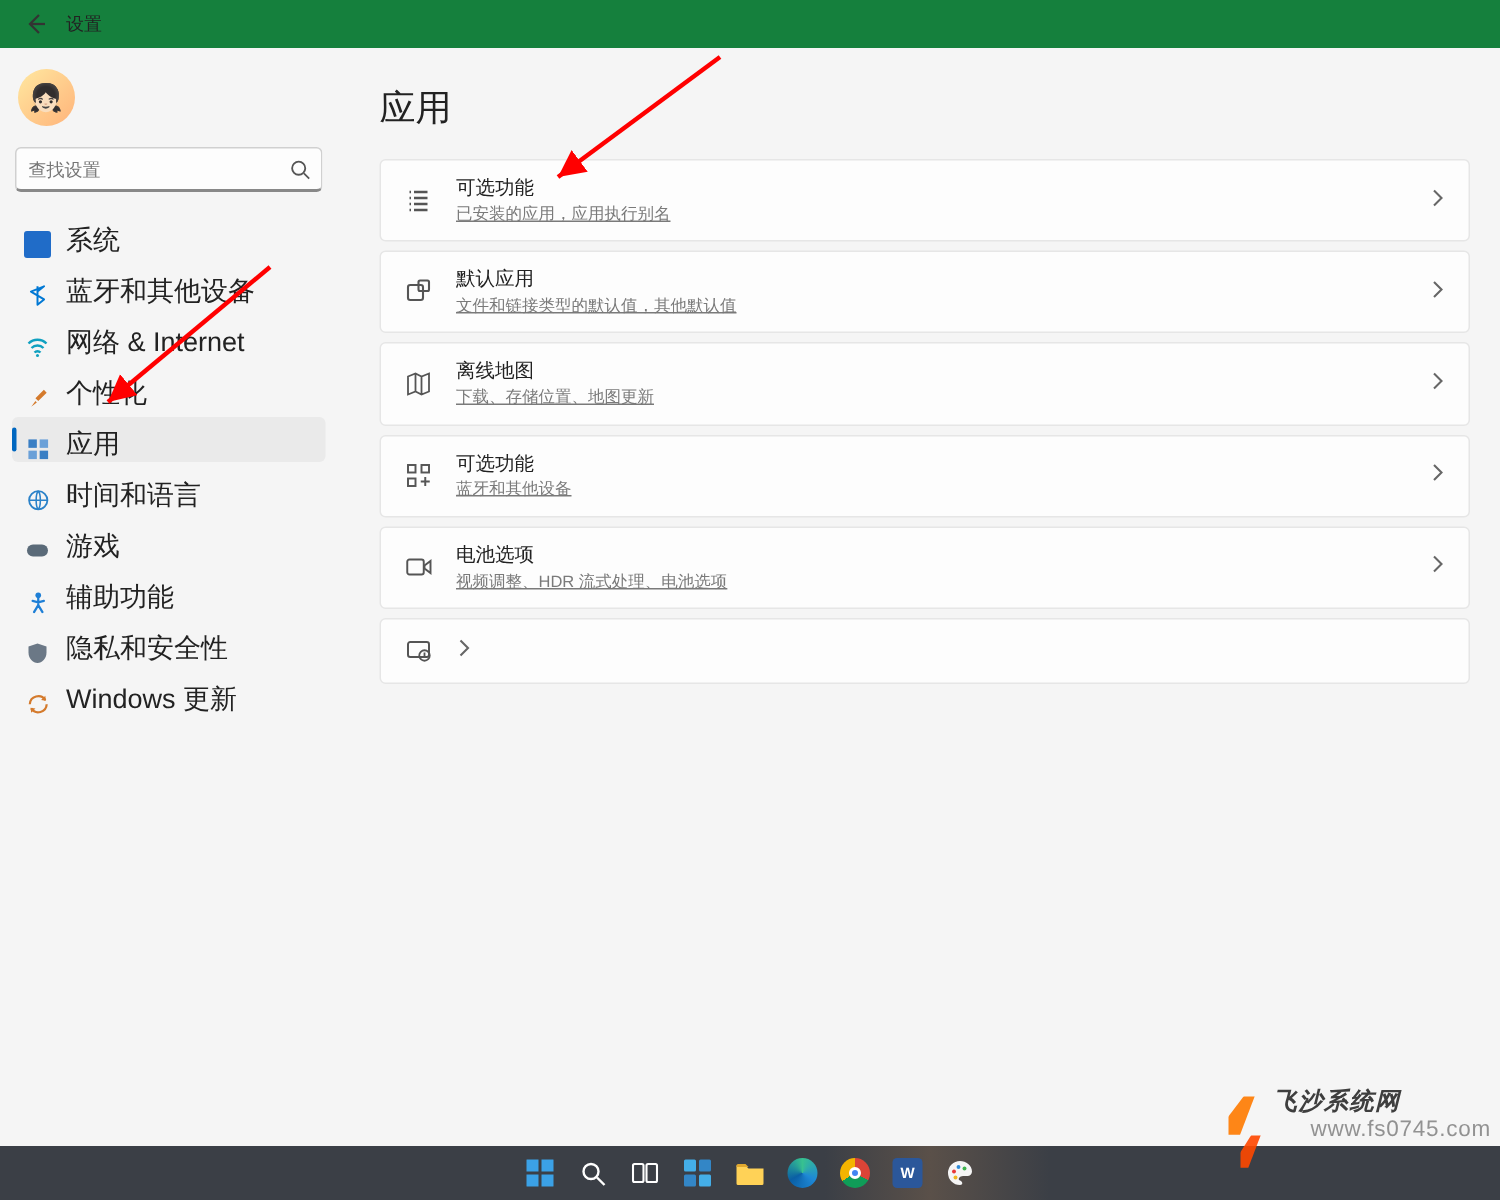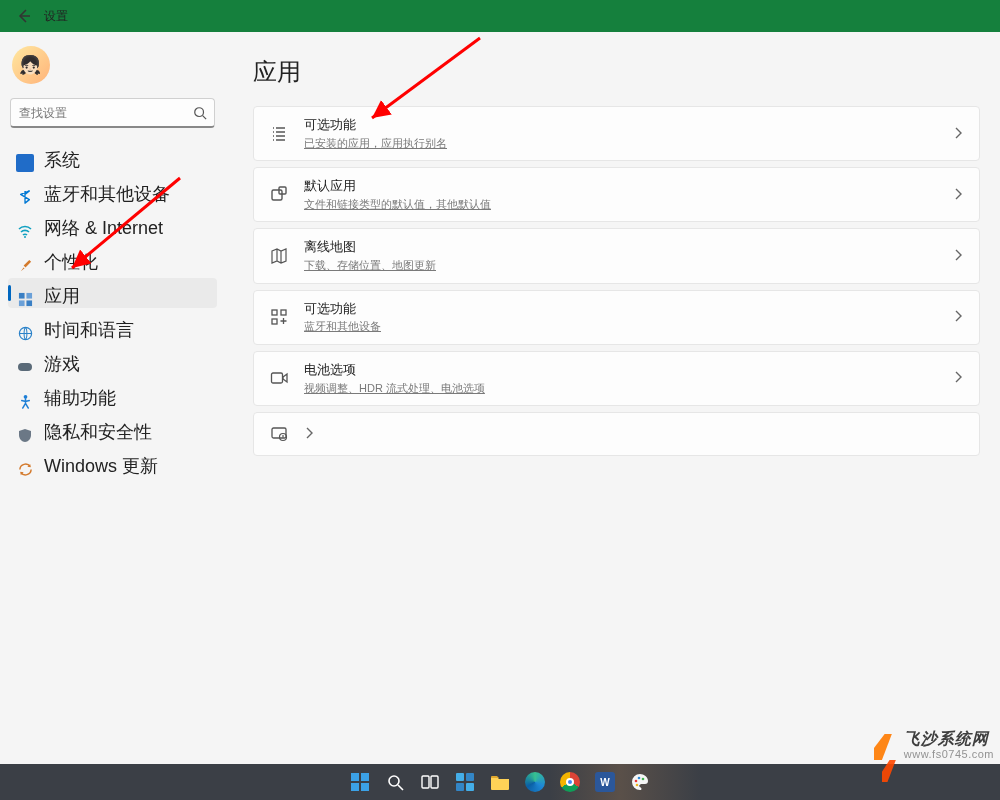--- a/index.html
+++ b/index.html
@@ -37,26 +37,26 @@
   .card-title { font-size: 13px; color: #222; line-height: 1.3; }
   .card-sub { font-size: 11px; color: #7a7a7a; margin-top: 2px; line-height: 1.3; text-decoration: underline; }
   .card-chevron { color: #666; }
 
   
   .taskbar { height: 36px; background: linear-gradient(90deg, #3b3f46 0%, #3b3f46 55%, #5a5049 62%, #3b3f46 70%, #3b3f46 100%); display: flex; align-items: center; justify-content: center; gap: 9px; position: relative; }
   .tb-btn { width: 26px; height: 26px; border-radius: 4px; display: flex; align-items: center; justify-content: center; cursor: pointer; color: #fff; }
   .tb-icon { width: 20px; height: 20px; border-radius: 3px; }
 
   
-  .watermark { position: absolute; right: 6px; bottom: 40px; opacity: 0.9; display: flex; align-items: flex-end; gap: 4px; font-family: "Microsoft YaHei", sans-serif; }
+  .watermark { position: absolute; right: 6px; bottom: 40px; opacity: 0.9; display: flex; align-items: center; gap: 4px; font-family: "Microsoft YaHei", sans-serif; }
   .wm-logo { width: 18px; height: 26px; background:#ff7a00; clip-path: polygon(60% 0, 100% 0, 45% 100%, 0 100%, 0 55%); position: relative; }
   .wm-logo2 { width: 14px; height: 22px; background:#ff4800; clip-path: polygon(55% 0, 100% 0, 40% 100%, 0 100%, 0 55%); position: absolute; left:8px; }
   .wm-text { display:flex; flex-direction:column; line-height:1; align-items:flex-start;}
   .wm-cn { font-weight:700; font-size:16px; font-style: italic; letter-spacing:1px; color:#2b2b2b;}
-  .wm-en { font-size:11px; color:#888; letter-spacing:0.5px; margin-top:2px;}
+  .wm-en { font-size:15px; color:#888; letter-spacing:0.5px; margin-top:2px;margin-left:25px;}
 
   
   .arrow-svg { position: absolute; pointer-events: none; }
 </style>
 </head>
 <body>
 
 <div class="topbar">
   <div class="back-btn">
     <svg width="16" height="16" viewBox="0 0 16 16">

